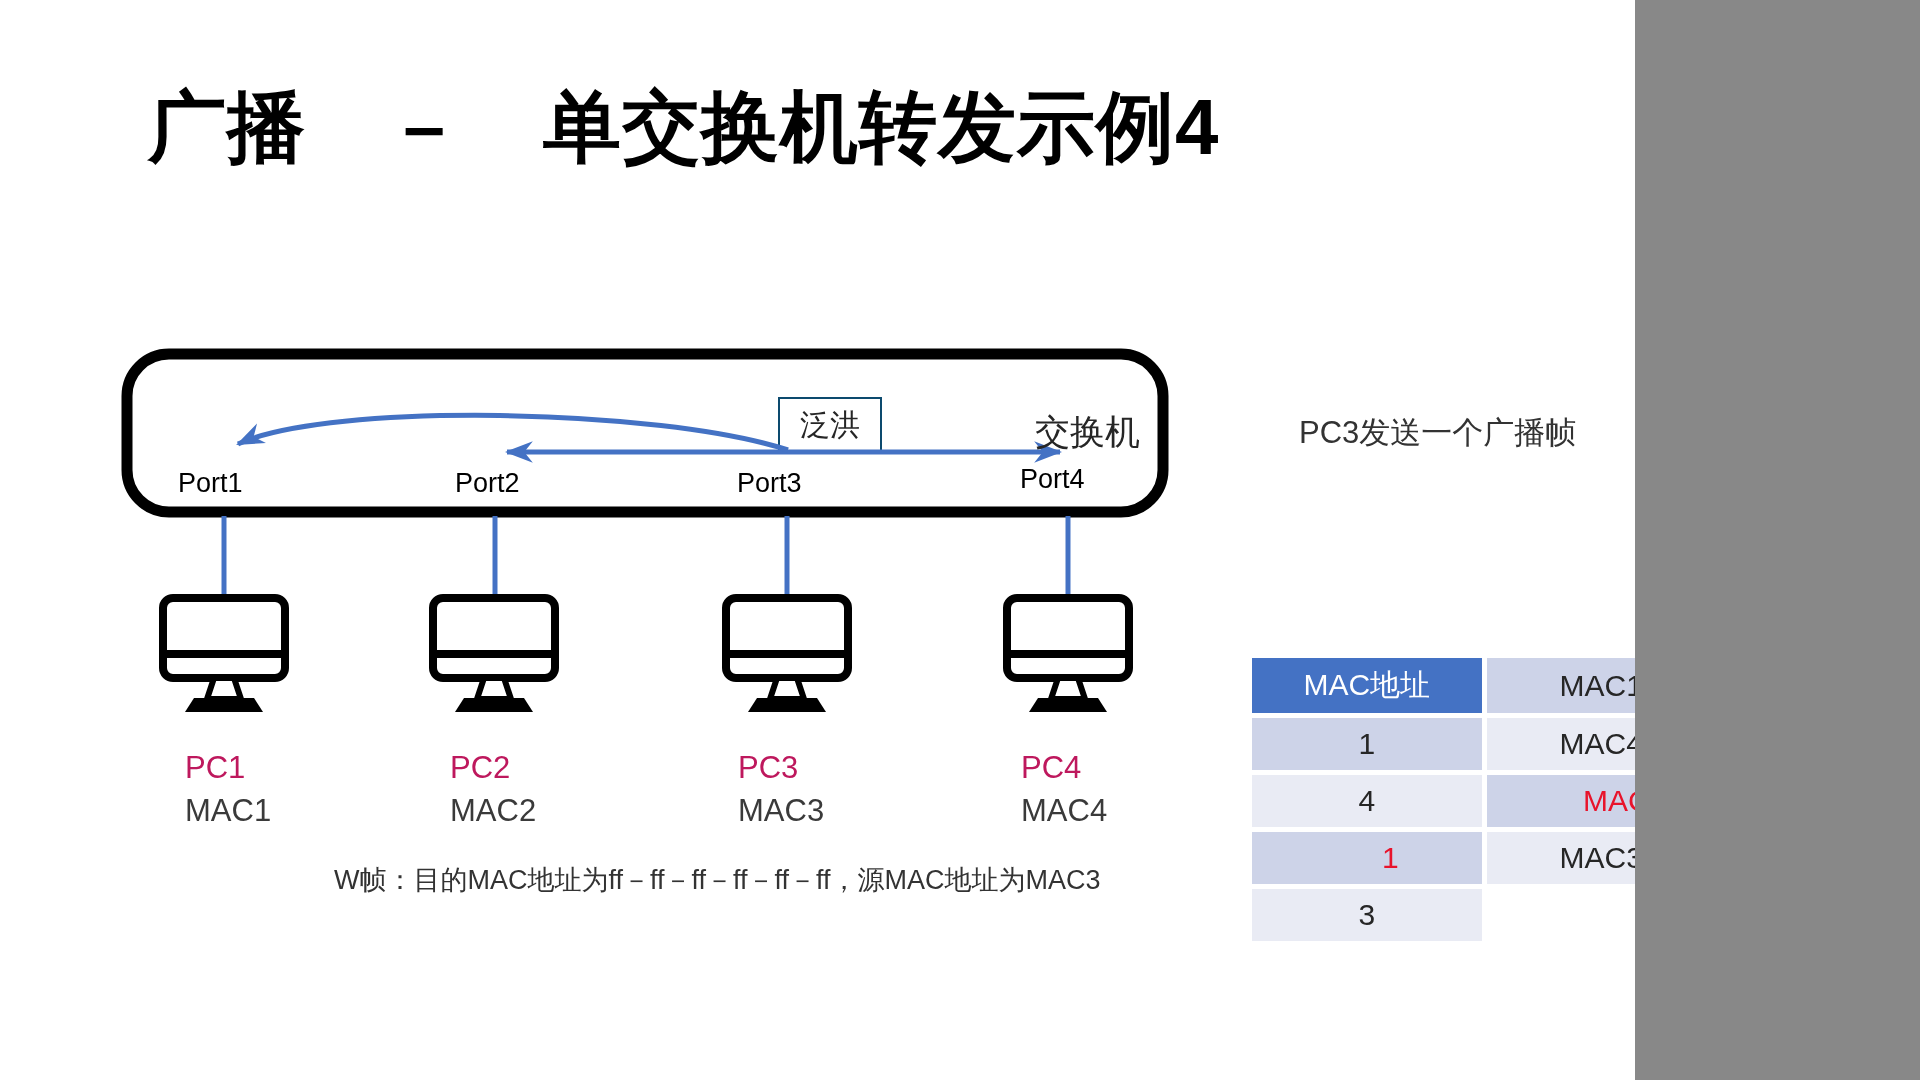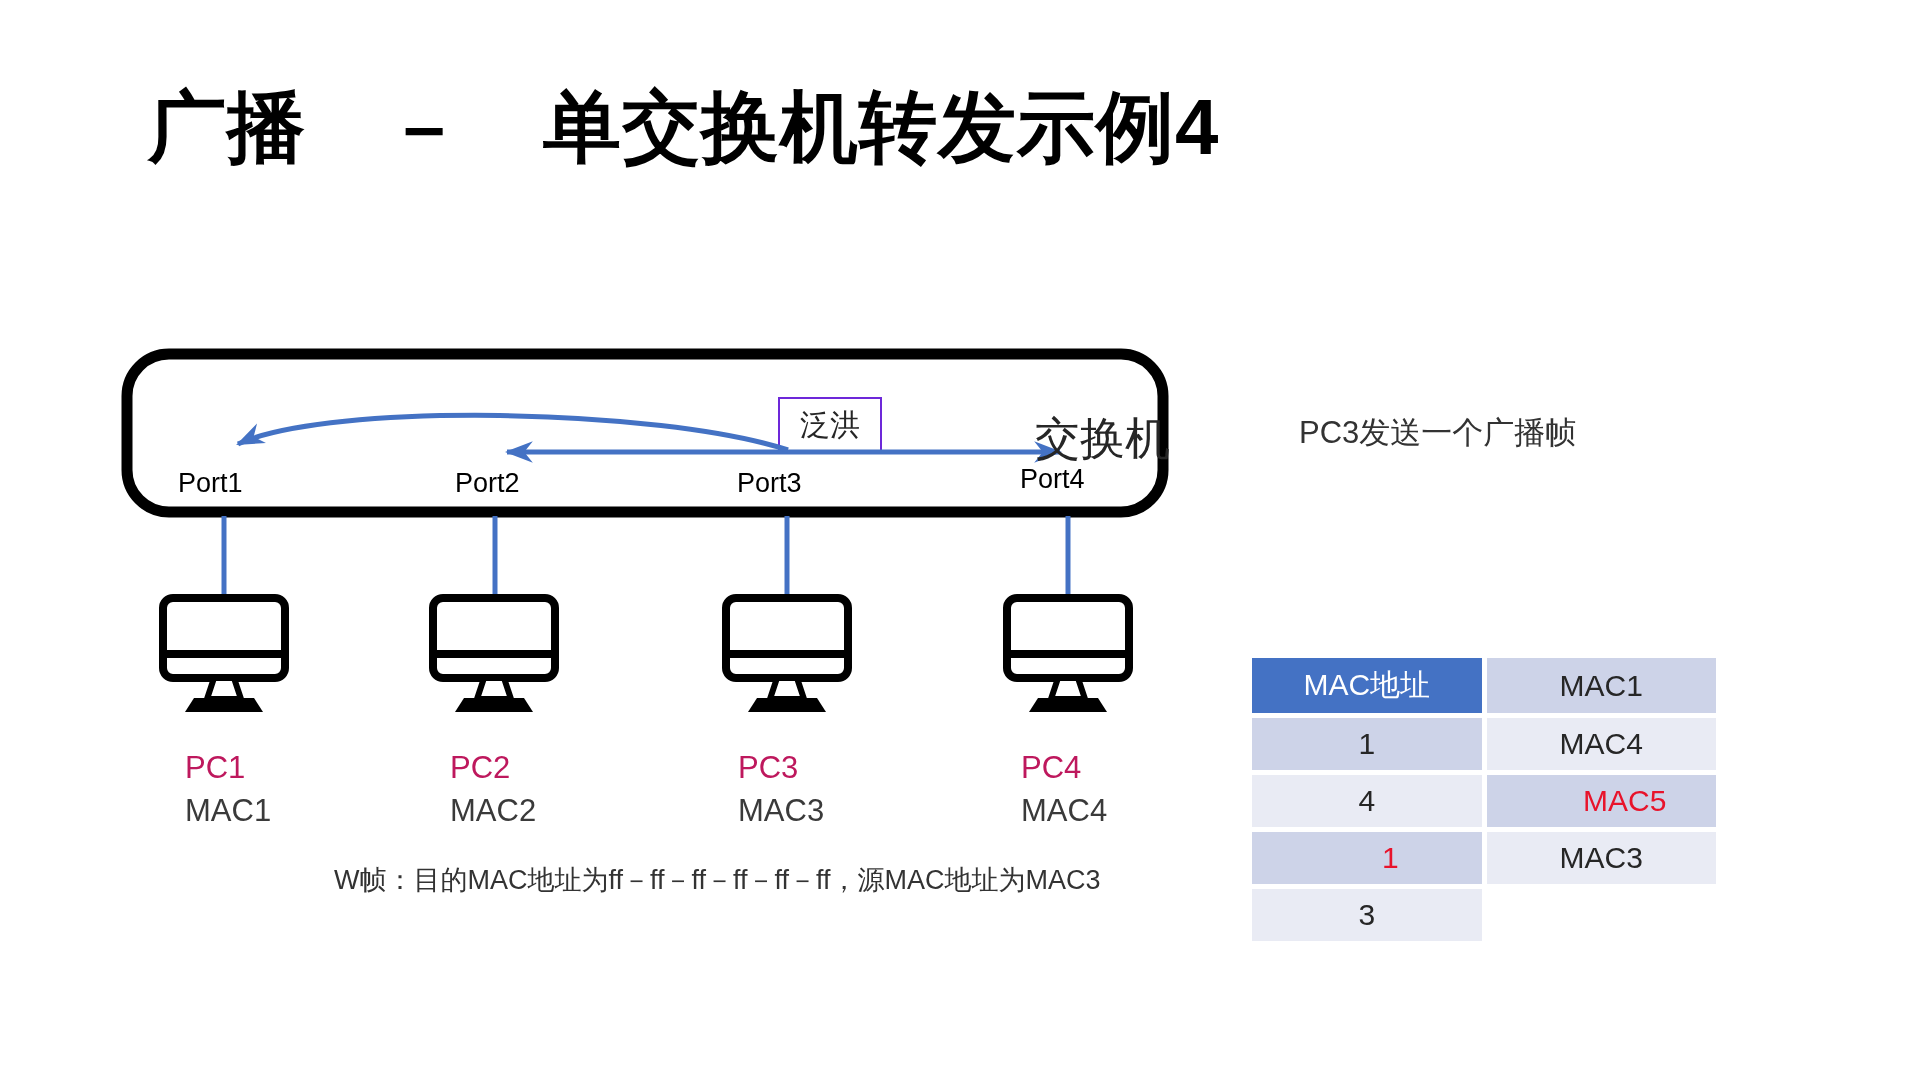--- a/index.html
+++ b/index.html
@@ -1,30 +1,30 @@
 <!DOCTYPE html>
 <html style="--accent: #4472C4; --arrow-blue: #4472C4; --band-dark: #CDD3E8; --band-light: #E9EBF4; --highlight: #E8132B; --switch-border: #000000; --flood-box-border: #A6A6A6;"><head>
 <meta charset="utf-8">
 <style>
   html,body{margin:0;padding:0;background:#888;}
   .slide{
-    position:relative;width:1920px;height:1080px;background:#fff;overflow:hidden;
+    position:relative;width:1635px;height:1080px;background:#fff;overflow:hidden;
     font-family:"Liberation Sans","DejaVu Sans",sans-serif;color:#262626;
   }
   .abs{position:absolute;}
   .slide-title{
     left:148px;top:76px;font-size:78px;font-weight:800;letter-spacing:1px;
     color:#000;white-space:nowrap;
   }
   .diagram-svg{left:0;top:0;width:1920px;height:1080px;}
   .port-label{top:468px;font-size:27px;color:#000000;white-space:nowrap;}
-  .switch-label{left:1035px;top:409px;font-size:45px;color:#262626;}
+  .switch-label{left:1035px;top:409px;font-size:35px;color:#262626;}
   .flood-box{
     left:778px;top:397px;width:104px;height:57px;
-    background:#fff;border:2px solid #6d28d9;box-sizing:border-box;
+    background:#fff;border:2px solid #0c4a6e;box-sizing:border-box;
     display:flex;align-items:center;justify-content:center;
     font-size:30px;color:#262626;
   }
   .pc-name{font-size:31px;color:#be185d;top:750px;white-space:nowrap;}
   .pc-mac{font-size:31px;color:#3a3a3a;top:793px;white-space:nowrap;}
   .frame-note{left:334px;top:862px;font-size:27px;color:#333;white-space:nowrap;}
   .annotation{left:1263px;top:412px;font-size:31px;color:#333;white-space:nowrap;margin-left:36px;}
 
   .mac-table{
     left:1252px;top:658px;width:464px;

